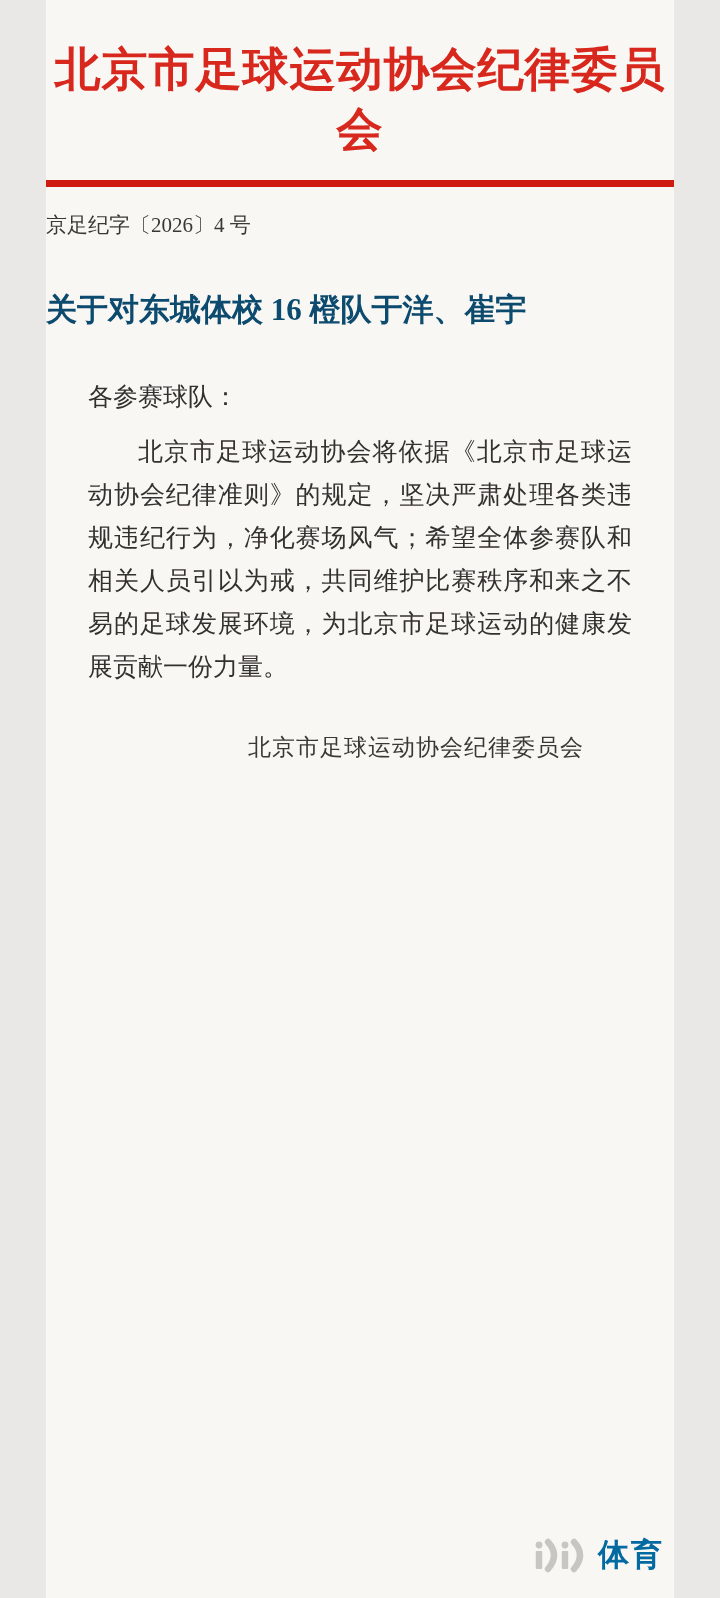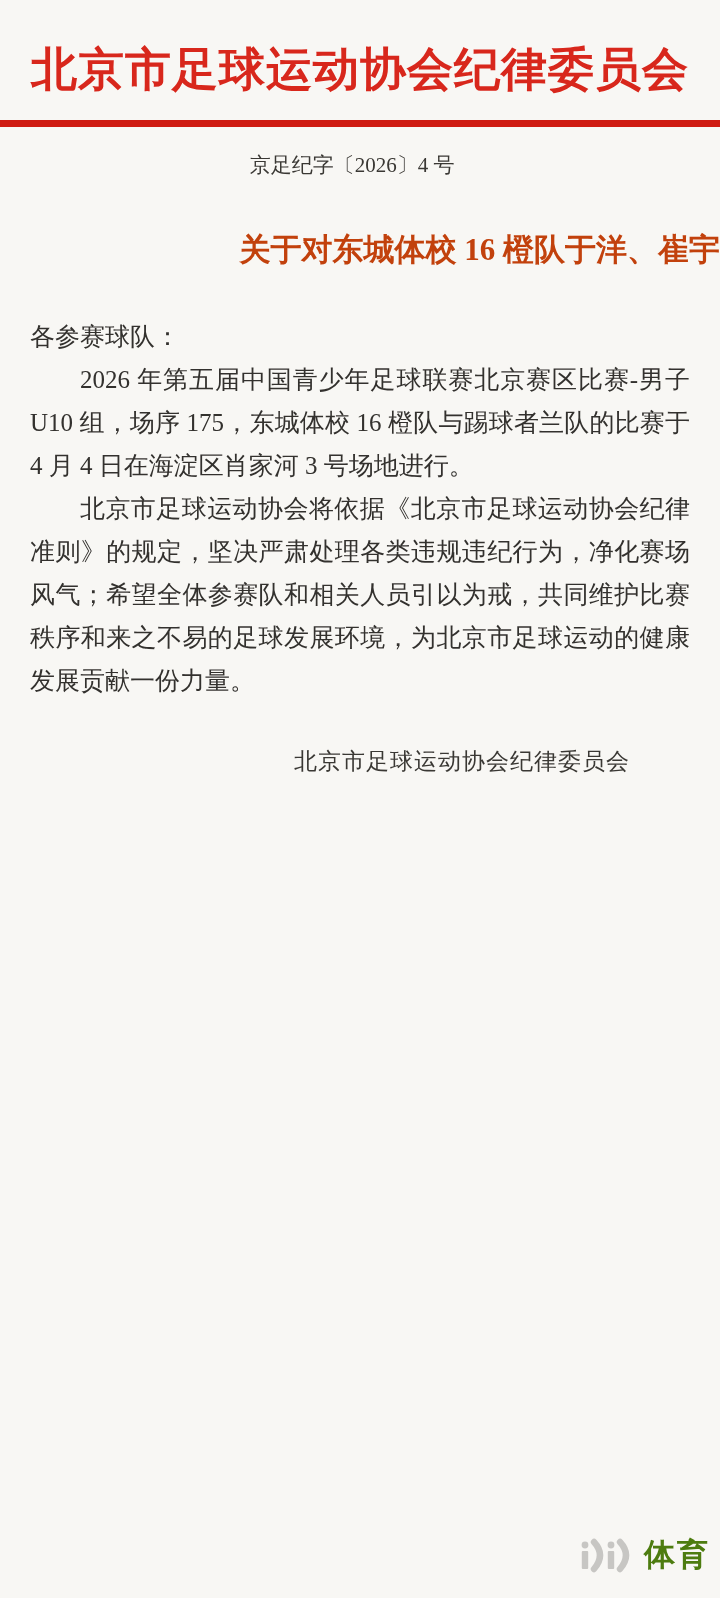--- a/index.html
+++ b/index.html
@@ -1,19 +1,19 @@
 <!DOCTYPE html>
 <html lang="zh"><head>
 <meta charset="utf-8">
 <style>
   html, body { margin: 0; padding: 0; }
   body { background: #e9e8e6; }
   .page {
     position: relative;
-    width: 720px;
+    width: 628px;
     height: 1598px;
     margin: 0 auto;
     background: #f8f7f4;
     font-family: "Liberation Serif", "DejaVu Serif", serif;
     color: #33312e;
     overflow: hidden;
   }
   .letterhead {
     padding-top: 40px;
     text-align: center;
@@ -24,42 +24,42 @@
     line-height: 1.3;
   }
   .red-line {
     margin-top: 20px;
     height: 7px;
     background: #cf1b12;
   }
   .doc-number {
     margin-top: 24px;
     padding-right: 16px;
-    text-align: center;
+    text-align: left;
     font-size: 21px;
     color: #3a3834;
   }
   .doc-title {
     margin-top: 46px;
-    text-align: right;
+    text-align: left;
     font-size: 31px;
     font-weight: 700;
     line-height: 50px;
-    color: #c2410c;
+    color: #0c4a6e;
   }
   .content {
     padding: 0 30px;
   }
   .body-text {
     margin-top: 40px;
     font-size: 25px;
     line-height: 43px;
     text-align: justify;
   }
-  .body-text p { margin: 0; }
+  .body-text p { margin: 12px; }
   .body-text p.indent { text-indent: 2em; }
   .signature-block {
     width: 400px;
     margin: 44px 28px 0 auto;
     text-align: center;
     font-size: 23px;
     color: #3a3834;
   }
   .sig-org { letter-spacing: 1px; }
   .watermark {
@@ -69,42 +69,41 @@
     display: flex;
     align-items: center;
     gap: 4px;
     color: #c7c6c3;
   }
   .watermark-text {
     font-size: 31px;
     font-weight: 700;
     font-family: "Liberation Sans", "DejaVu Sans", sans-serif;
     letter-spacing: 2px;
-    color: #4d7c0f;
+    color: #0369a1;
   }
 </style>
 </head>
 <body>
 
 <div class="page">
 
   <div class="letterhead">北京市足球运动协会纪律委员会</div>
 
   <div class="red-line"></div>
 
   <div class="doc-number">京足纪字〔2026〕4 号</div>
 
   <div class="doc-title">
     <div>关于对东城体校 16 橙队于洋、崔宇</div>
   </div>
 
   <div class="content">
     <div class="body-text">
       <p>各参赛球队：</p>
-      <p class="indent">2026 年第五届中国青少年足球联赛北京赛区比赛-男子 U10 组，场序 175，东城体校 16 橙队与踢球者兰队的比赛于 4 月 4 日在海淀区肖家河 3 号场地进行。</p>
       <p class="indent">北京市足球运动协会将依据《北京市足球运动协会纪律准则》的规定，坚决严肃处理各类违规违纪行为，净化赛场风气；希望全体参赛队和相关人员引以为戒，共同维护比赛秩序和来之不易的足球发展环境，为北京市足球运动的健康发展贡献一份力量。</p>
     </div>
 
     <div class="signature-block">
       <div class="sig-org">北京市足球运动协会纪律委员会</div>
 
     </div>
   </div>
 
   <div class="watermark">

